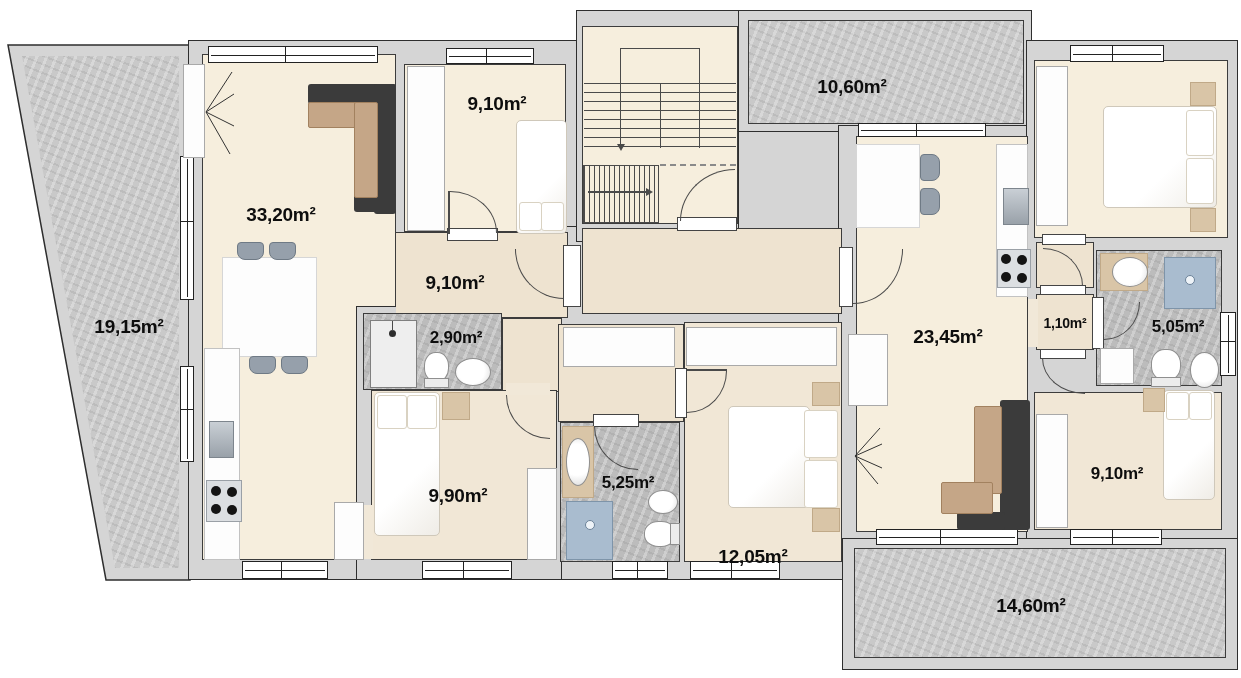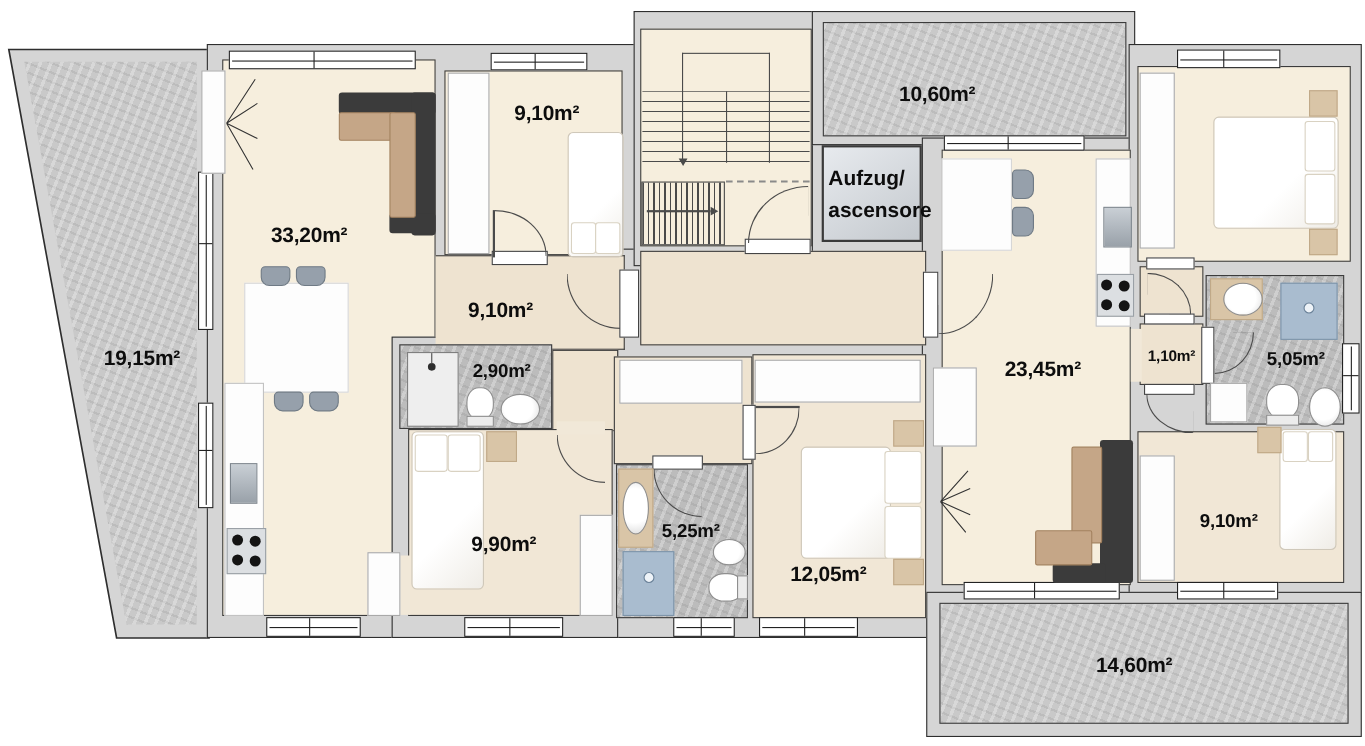--- a/index.html
+++ b/index.html
@@ -96,24 +96,20 @@
   <div class="room t3" style="left:684px;top:322px;width:158px;height:240px"></div>
   <div class="room t2" style="left:582px;top:228px;width:260px;height:86px"></div>
   <div class="room t1" style="left:582px;top:26px;width:156px;height:198px"></div>
   <div class="room t1" style="left:856px;top:136px;width:172px;height:396px"></div>
   <div class="room t1" style="left:1034px;top:60px;width:194px;height:178px"></div>
   <div class="room t2" style="left:1036px;top:242px;width:58px;height:46px"></div>
   <div class="room t2" style="left:1036px;top:294px;width:58px;height:56px"></div>
   <div class="room marble tex" style="left:1096px;top:250px;width:126px;height:136px"></div>
   <div class="room t3" style="left:1034px;top:392px;width:188px;height:138px"></div>
 
-  <div class="elev" style="left:747px;top:132px;width:91px;height:88px">
-    <div>Aufzug/</div>
-    <div>ascensore</div>
-  </div>
 
   <div class="win h" style="left:208px;top:46px;width:170px;height:17px"></div>
   <div class="win h" style="left:446px;top:48px;width:88px;height:16px"></div>
   <div class="win v" style="left:180px;top:156px;width:14px;height:144px"></div>
   <div class="win v" style="left:180px;top:366px;width:14px;height:96px"></div>
   <div class="win h" style="left:242px;top:561px;width:86px;height:18px"></div>
   <div class="win h" style="left:422px;top:561px;width:90px;height:18px"></div>
   <div class="win h" style="left:612px;top:561px;width:56px;height:18px"></div>
   <div class="win h" style="left:690px;top:561px;width:90px;height:18px"></div>
   <div class="win h" style="left:876px;top:529px;width:142px;height:16px"></div>
@@ -258,21 +254,21 @@
   <div class="pil" style="left:1189px;top:392px;width:21px;height:26px"></div>
   <div class="tan" style="left:1143px;top:388px;width:20px;height:22px"></div>
 
   <div class="lbl" style="left:129px;top:327px">19,15m²</div>
   <div class="lbl" style="left:281px;top:215px">33,20m²</div>
   <div class="lbl" style="left:497px;top:104px">9,10m²</div>
   <div class="lbl" style="left:455px;top:283px">9,10m²</div>
   <div class="lbl md" style="left:456px;top:338px">2,90m²</div>
   <div class="lbl" style="left:458px;top:496px">9,90m²</div>
   <div class="lbl md" style="left:628px;top:483px">5,25m²</div>
-  <div class="lbl" style="left:753px;top:523px">12,05m²</div>
+  <div class="lbl" style="left:753px;top:557px">12,05m²</div>
   <div class="lbl" style="left:852px;top:87px">10,60m²</div>
   <div class="lbl" style="left:948px;top:337px">23,45m²</div>
   <div class="lbl sm" style="left:1065px;top:323px">1,10m²</div>
   <div class="lbl md" style="left:1178px;top:327px">5,05m²</div>
   <div class="lbl md" style="left:1117px;top:474px">9,10m²</div>
   <div class="lbl" style="left:1031px;top:606px">14,60m²</div>
 
 </div>
 
 </body></html>

